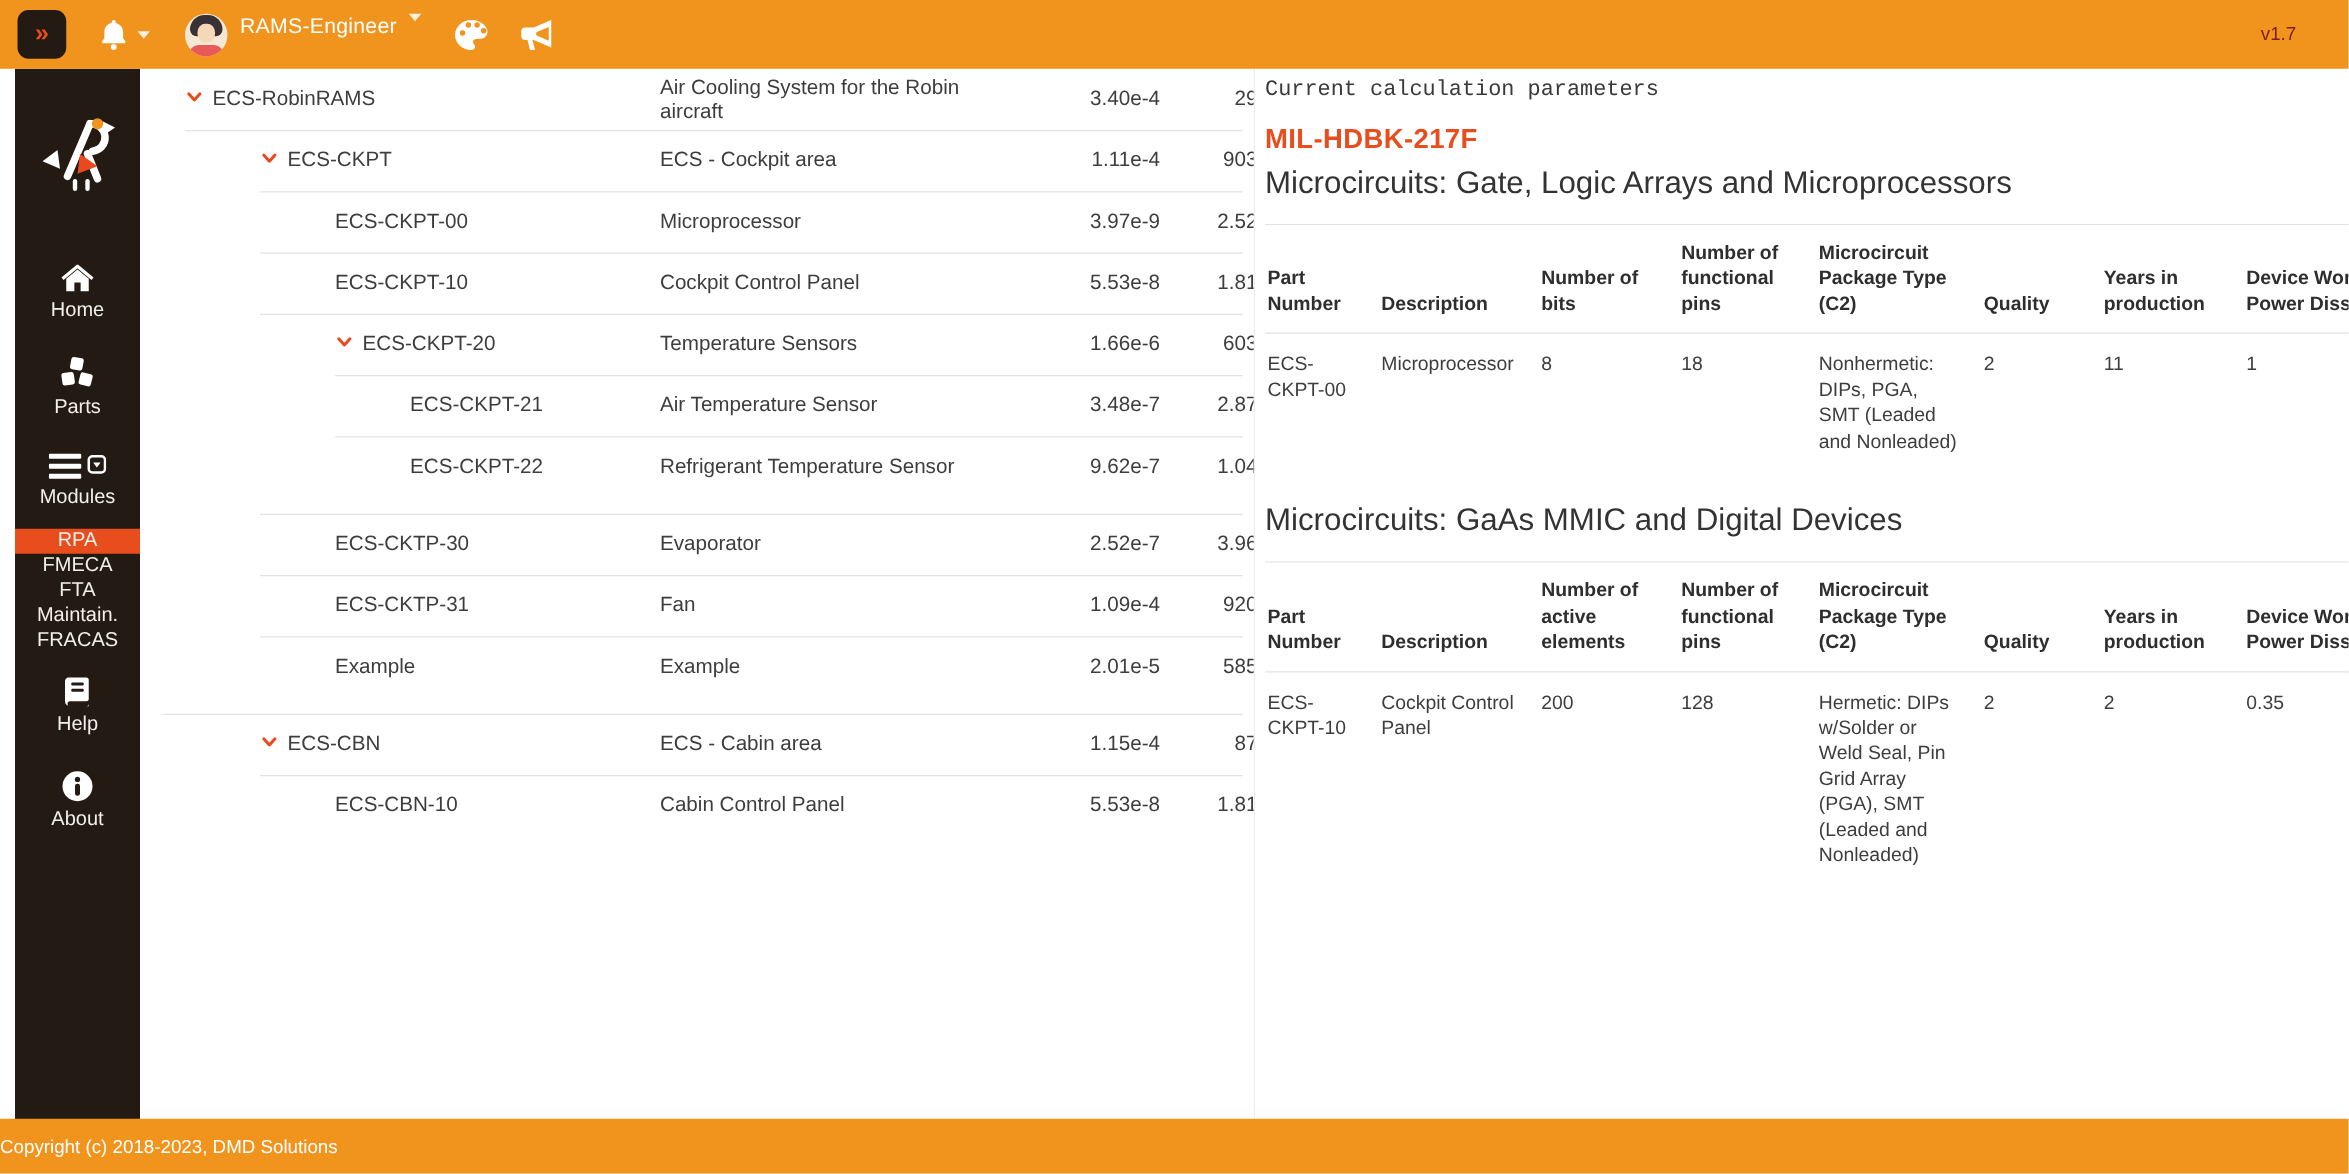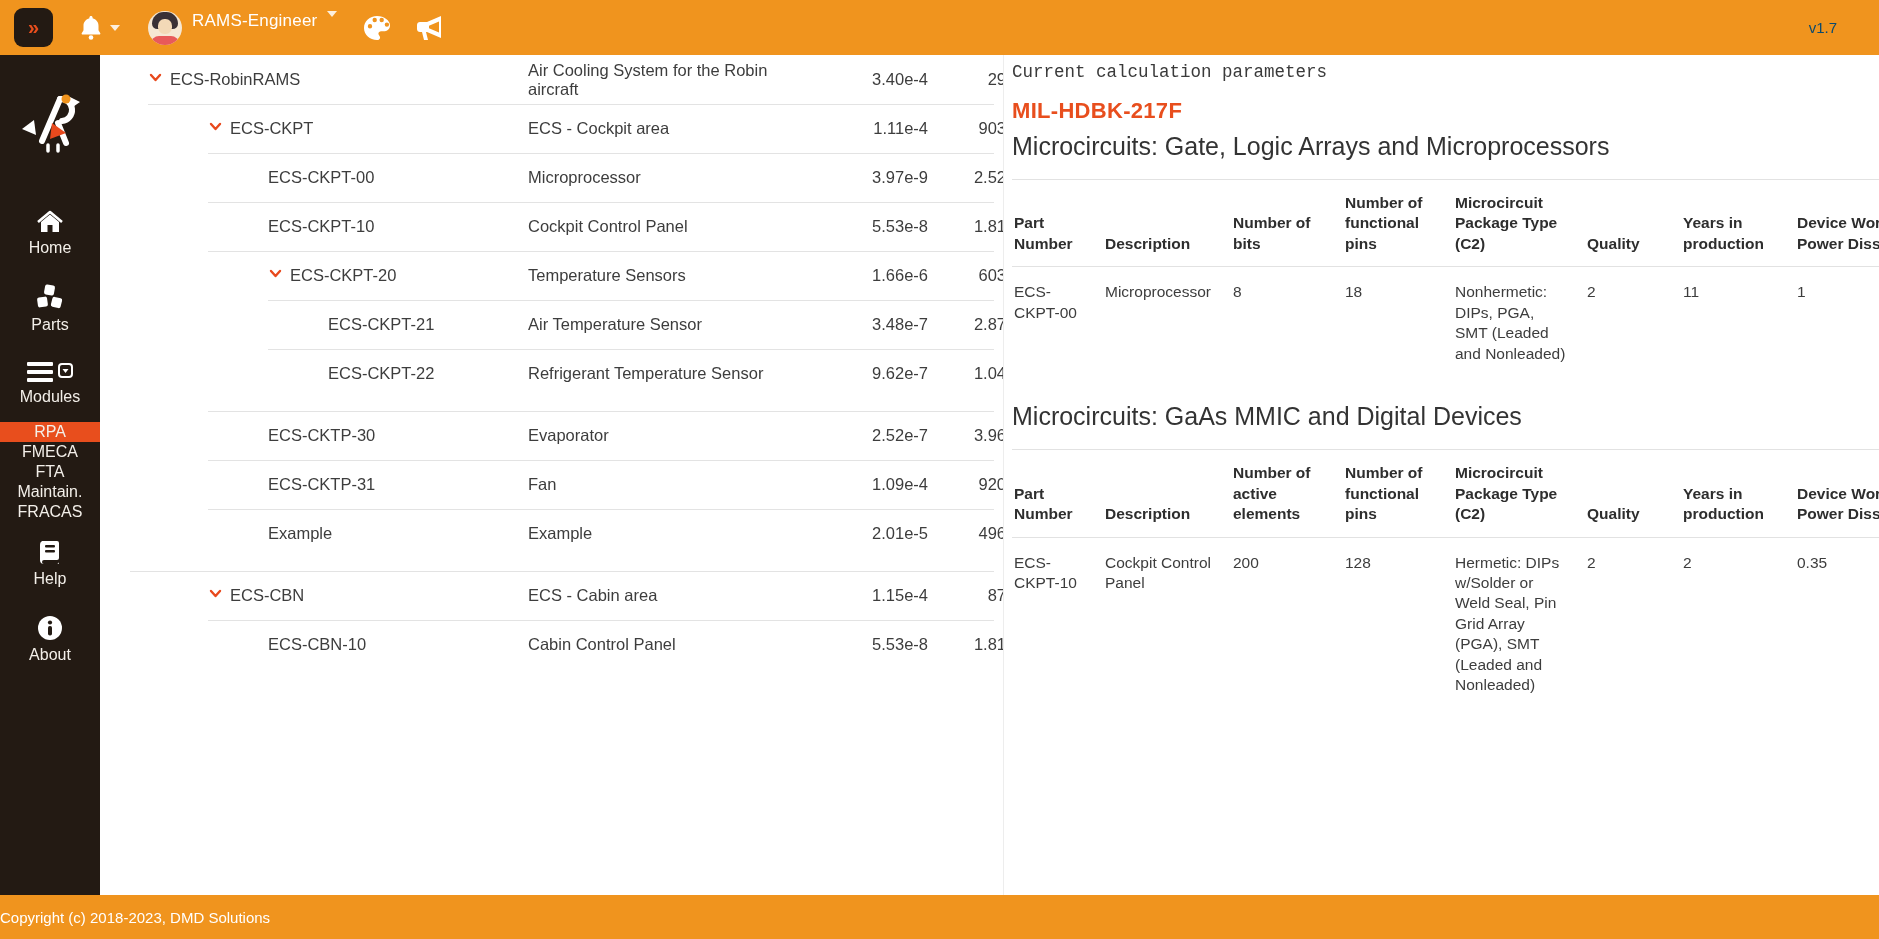--- a/index.html
+++ b/index.html
@@ -20,24 +20,24 @@
   .user-wrap { margin-left:28px; display:flex; gap:10px; cursor:pointer; }
   .avatar { width:34px; height:34px; border-radius:50%; background:#f6e7d3; position:relative; overflow:hidden; }
   .avatar .hair { position:absolute; left:4px; top:1px; width:26px; height:17px; background:#3a3136;
     border-radius:13px 13px 6px 6px; }
   .avatar .face { position:absolute; left:10px; top:8px; width:14px; height:15px; background:#f3d9b7; border-radius:45%; }
   .avatar .shirt { position:absolute; left:3px; bottom:-4px; width:28px; height:13px; background:#e85a5a; border-radius:8px 8px 0 0; }
   .user-name { color:#fff; font-size:17px; letter-spacing:.2px; }
   .palette-wrap { margin-left:26px; cursor:pointer; }
   .mega-wrap { margin-left:24px; cursor:pointer; }
   .tb-spacer { flex:1; }
-  .version { color:#0c4a6e; font-size:15px; margin-right:42px; }
-
-  
-  .sidebar { position:absolute; left:0; top:55px; width:100px; height:850px;
+  .version { color:#7f1d1d; font-size:15px; margin-right:42px; }
+
+  
+  .sidebar { position:absolute; left:12px; top:55px; width:100px; height:850px;
     background:#231a13; display:flex; flex-direction:column; align-items:center; z-index:20; }
   .logo { margin-top:28px; margin-bottom:34px; }
   .nav-item { width:100%; display:flex; flex-direction:column; align-items:center;
     color:#f3efe9; cursor:pointer; padding:9px 0 10px; }
   .nav-item .nav-label { font-size:16px; margin-top:5px; }
   .nav-item.texty { padding:1px 0; }
   .nav-item.texty .nav-label { margin-top:0; }
   .nav-item.active { background:#e84e1d; }
   .nav-item.icon-item { margin-top:8px; }
   .nav-gap { height:6px; }
@@ -298,21 +298,21 @@
       <div class="cell-rate">1.09e-4</div>
       <div class="cell-extra">920</div>
     </div>
 
     <div class="trow hasline" style="--lv:2; --dl:108px">
       <div class="cell-id">
           <span>Example</span>
         </div>
       <div class="cell-desc">Example</div>
       <div class="cell-rate">2.01e-5</div>
-      <div class="cell-extra">496</div>
+      <div class="cell-extra">585</div>
     </div>
 
     <div class="trow hasline groupgap" style="--lv:1; --dl:30px">
       <div class="cell-id">
         <span class="chev">
           <svg width="15" height="15" viewBox="0 0 15 15">
               <path d="M3 5 L7.5 10 L12 5" fill="none" stroke="#e8491d" stroke-width="2.4" stroke-linecap="round" stroke-linejoin="round"></path>
             </svg>
         </span>
         <span>ECS-CBN</span>

